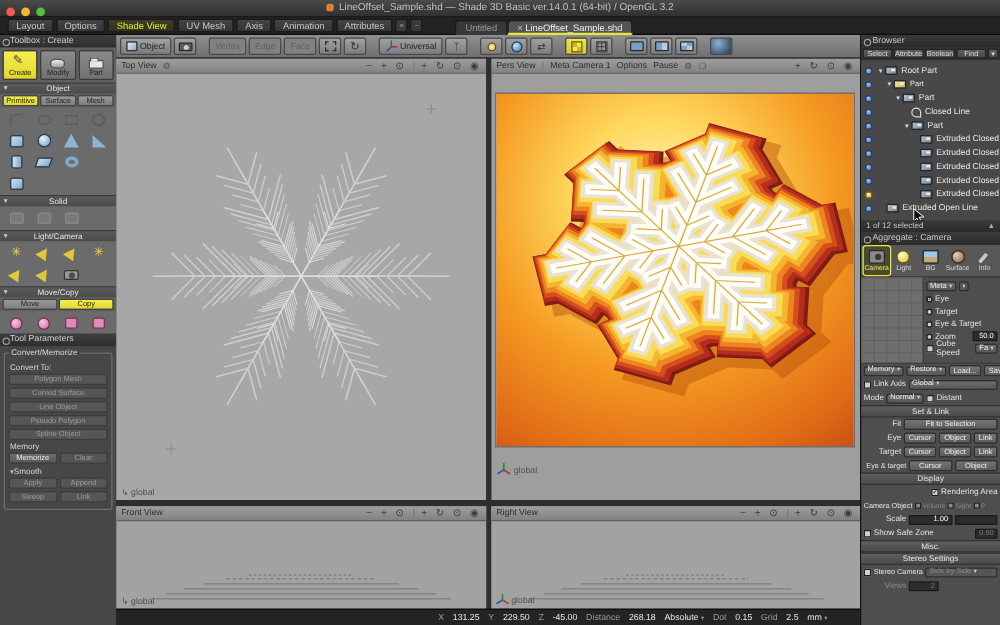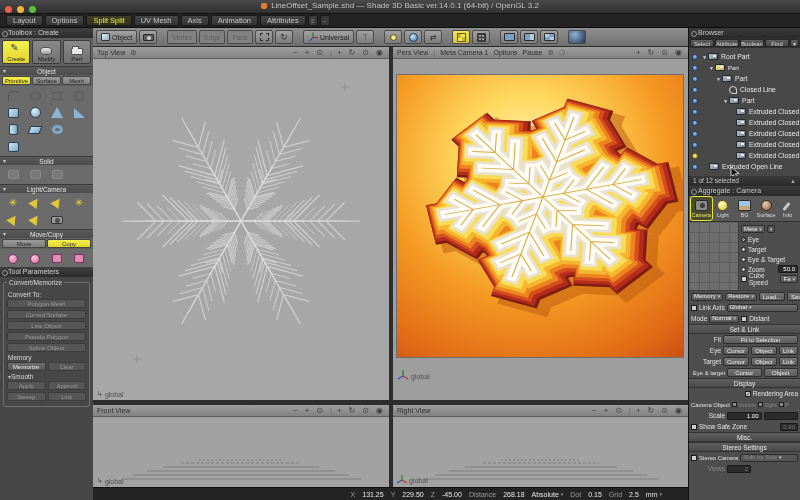--- a/index.html
+++ b/index.html
@@ -236,27 +236,31 @@
   <div class="titlebar">
     <span class="tl r"></span>
     <span class="tl y"></span>
     <span class="tl g"></span>
     <div class="win-title"><span class="doc-dot"></span><span>LineOffset_Sample.shd — Shade 3D Basic ver.14.0.1 (64-bit) / OpenGL 3.2</span></div>
   </div>
 
   <div class="wsbar">
     <span class="wsbtn first">Layout</span>
     <span class="wsbtn">Options</span>
-    <span class="wsbtn active">Split Split</span>
+    <span class="wsbtn active">Shade View</span>
     <span class="wsbtn">UV Mesh</span>
     <span class="wsbtn">Axis</span>
     <span class="wsbtn">Animation</span>
     <span class="wsbtn">Attributes</span>
     <span class="ws-mini">≡</span>
     <span class="ws-mini">−</span>
+    <div class="doctabs">
+      <span class="doctab">Untitled</span>
+      <span class="doctab active"><span class="x">×</span><span>LineOffset_Sample.shd</span></span>
+    </div>
   </div>
 
   <div class="leftcol">
     <div class="toolbox">
       <div class="panelhead">Toolbox : Create</div>
       <div class="modes">
         <div class="modebtn active">
             <span class="mico pen"></span>
             <span>Create</span>
           </div>

